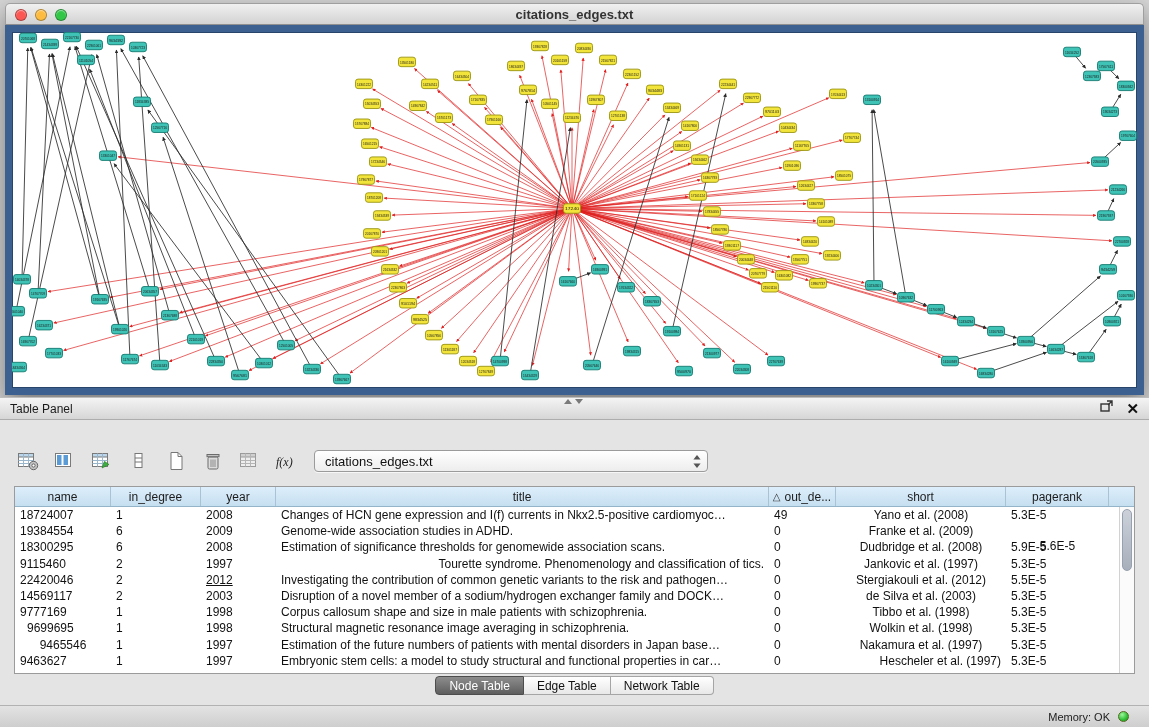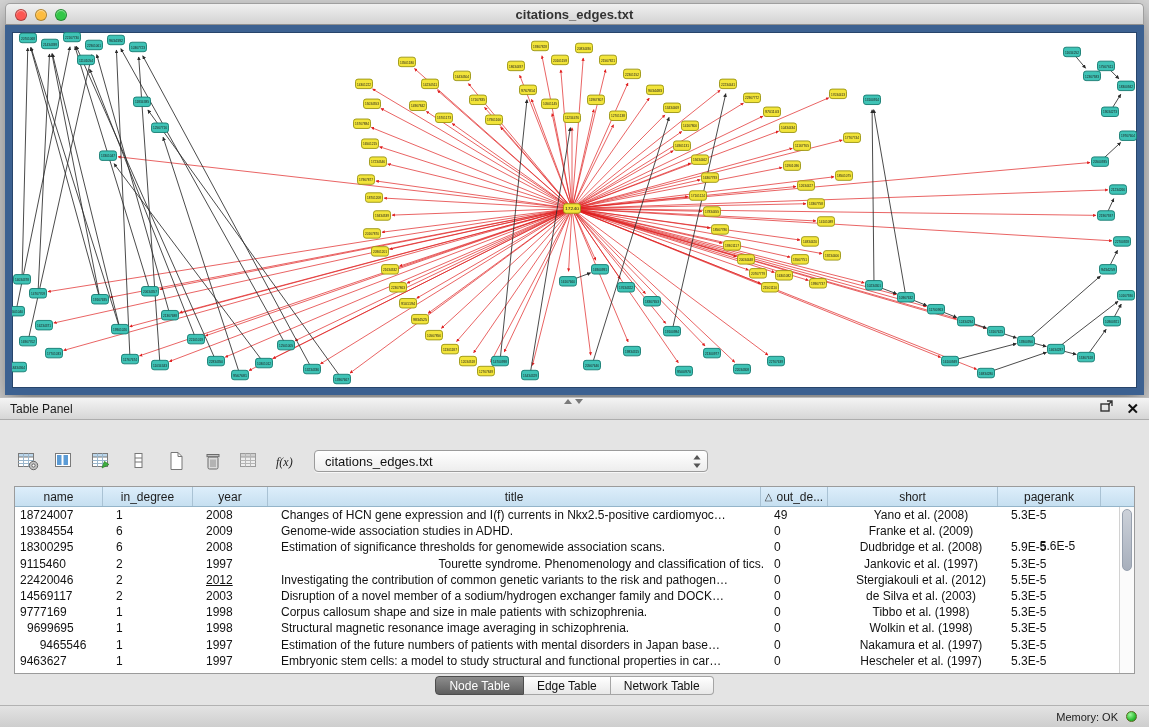--- a/index.html
+++ b/index.html
@@ -42,21 +42,21 @@
   .td{font-size:12px;color:#111;white-space:nowrap;overflow:hidden;text-overflow:ellipsis;padding:0 5px;height:100%;line-height:16.2px}
   .vscroll{position:absolute;right:0;top:20px;bottom:0;width:15px;background:#fbfbfb;border-left:1px solid #d2d2d2}
   .thumb{margin:2px;width:10px;height:62px;border-radius:6px;background:linear-gradient(#ccd1d9,#a7afbc);border:1px solid #97a0ae}
 
   .tabs{position:absolute;left:0;right:0;top:256px;display:flex;justify-content:center}
   .tab{font-size:12px;height:19px;display:flex;align-items:center;padding:0 13px;background:linear-gradient(#ffffff,#e8e8e8);border:1px solid #a5a5a5;border-left:none;color:#111}
   .tab:first-child{border-left:1px solid #a5a5a5;border-radius:4px 0 0 4px}
   .tab:last-child{border-radius:0 4px 4px 0}
   .tab.selected{background:linear-gradient(#8d8d8d,#5e5e5e);color:#fff;border-color:#4d4d4d}
 
-  .status-bar{position:absolute;left:0;bottom:0;width:1149px;height:22px;background:linear-gradient(#e3e3e3,#cecece);border-top:1px solid #b2b2b2;display:flex;align-items:center;justify-content:flex-end;gap:8px;padding-right:12px;font-size:11px;color:#222}
+  .status-bar{position:absolute;left:0;bottom:0;width:1149px;height:22px;background:linear-gradient(#e3e3e3,#cecece);border-top:1px solid #b2b2b2;display:flex;align-items:center;justify-content:flex-end;gap:8px;padding-right:20px;font-size:11px;color:#222}
   .mem-dot{width:11px;height:11px;border-radius:50%;background:radial-gradient(circle at 35% 30%,#9df79a,#2fbf34 60%,#1d8c22);border:1px solid #55691f}
 </style>
 </head>
 <body>
 
 <div class="net-window">
   <div class="titlebar">
     <div class="lights">
       <span class="light" style="background:#fc5753"></span>
       <span class="light" style="background:#fdbc40"></span>
@@ -580,21 +580,21 @@
         <span class="updown">
           <svg width="10" height="15" viewBox="0 0 10 15">
               <path d="M5 1l3.6 4.4H1.4z" fill="#555"></path>
               <path d="M5 14L1.4 9.6h7.2z" fill="#555"></path>
             </svg>
         </span>
       </div>
     </div>
     <div class="table-wrap">
       <div class="thead" id="thead">
-          <div class="th" style="width: 88px;">
+          <div class="th" style="width: 96px;">
             <span>name</span>
           </div>
           <div class="th" style="width: 90px;">
             <span>in_degree</span>
           </div>
           <div class="th" style="width: 75px;">
             <span>year</span>
           </div>
           <div class="th" style="width: 493px;">
             <span>title</span>
@@ -691,21 +691,21 @@
             <div class="td" style="width: 67px; text-align: left;">0</div>
             <div class="td" style="width: 170px; text-align: center;">Nakamura et al. (1997)</div>
             <div class="td" style="width: 103px; text-align: left;">5.3E-5</div>
           </div>
           <div class="tr">
             <div class="td" style="width: 96px; text-align: left;">9463627</div>
             <div class="td" style="width: 90px; text-align: left;">1</div>
             <div class="td" style="width: 75px; text-align: left;">1997</div>
             <div class="td" style="width: 493px; text-align: left;">Embryonic stem cells: a model to study structural and functional properties in car…</div>
             <div class="td" style="width: 67px; text-align: left;">0</div>
-            <div class="td" style="width: 170px; text-align: center;">Hescheler et al. (1997)</div>
+            <div class="td" style="width: 170px; text-align: right;">Hescheler et al. (1997)</div>
             <div class="td" style="width: 103px; text-align: left;">5.3E-5</div>
           </div>
         </div>
       <div class="vscroll">
           <div class="thumb"></div>
         </div>
     </div>
     <div class="tabs" id="tabs">
         <div class="tab selected">Node Table</div>
         <div class="tab">Edge Table</div>

